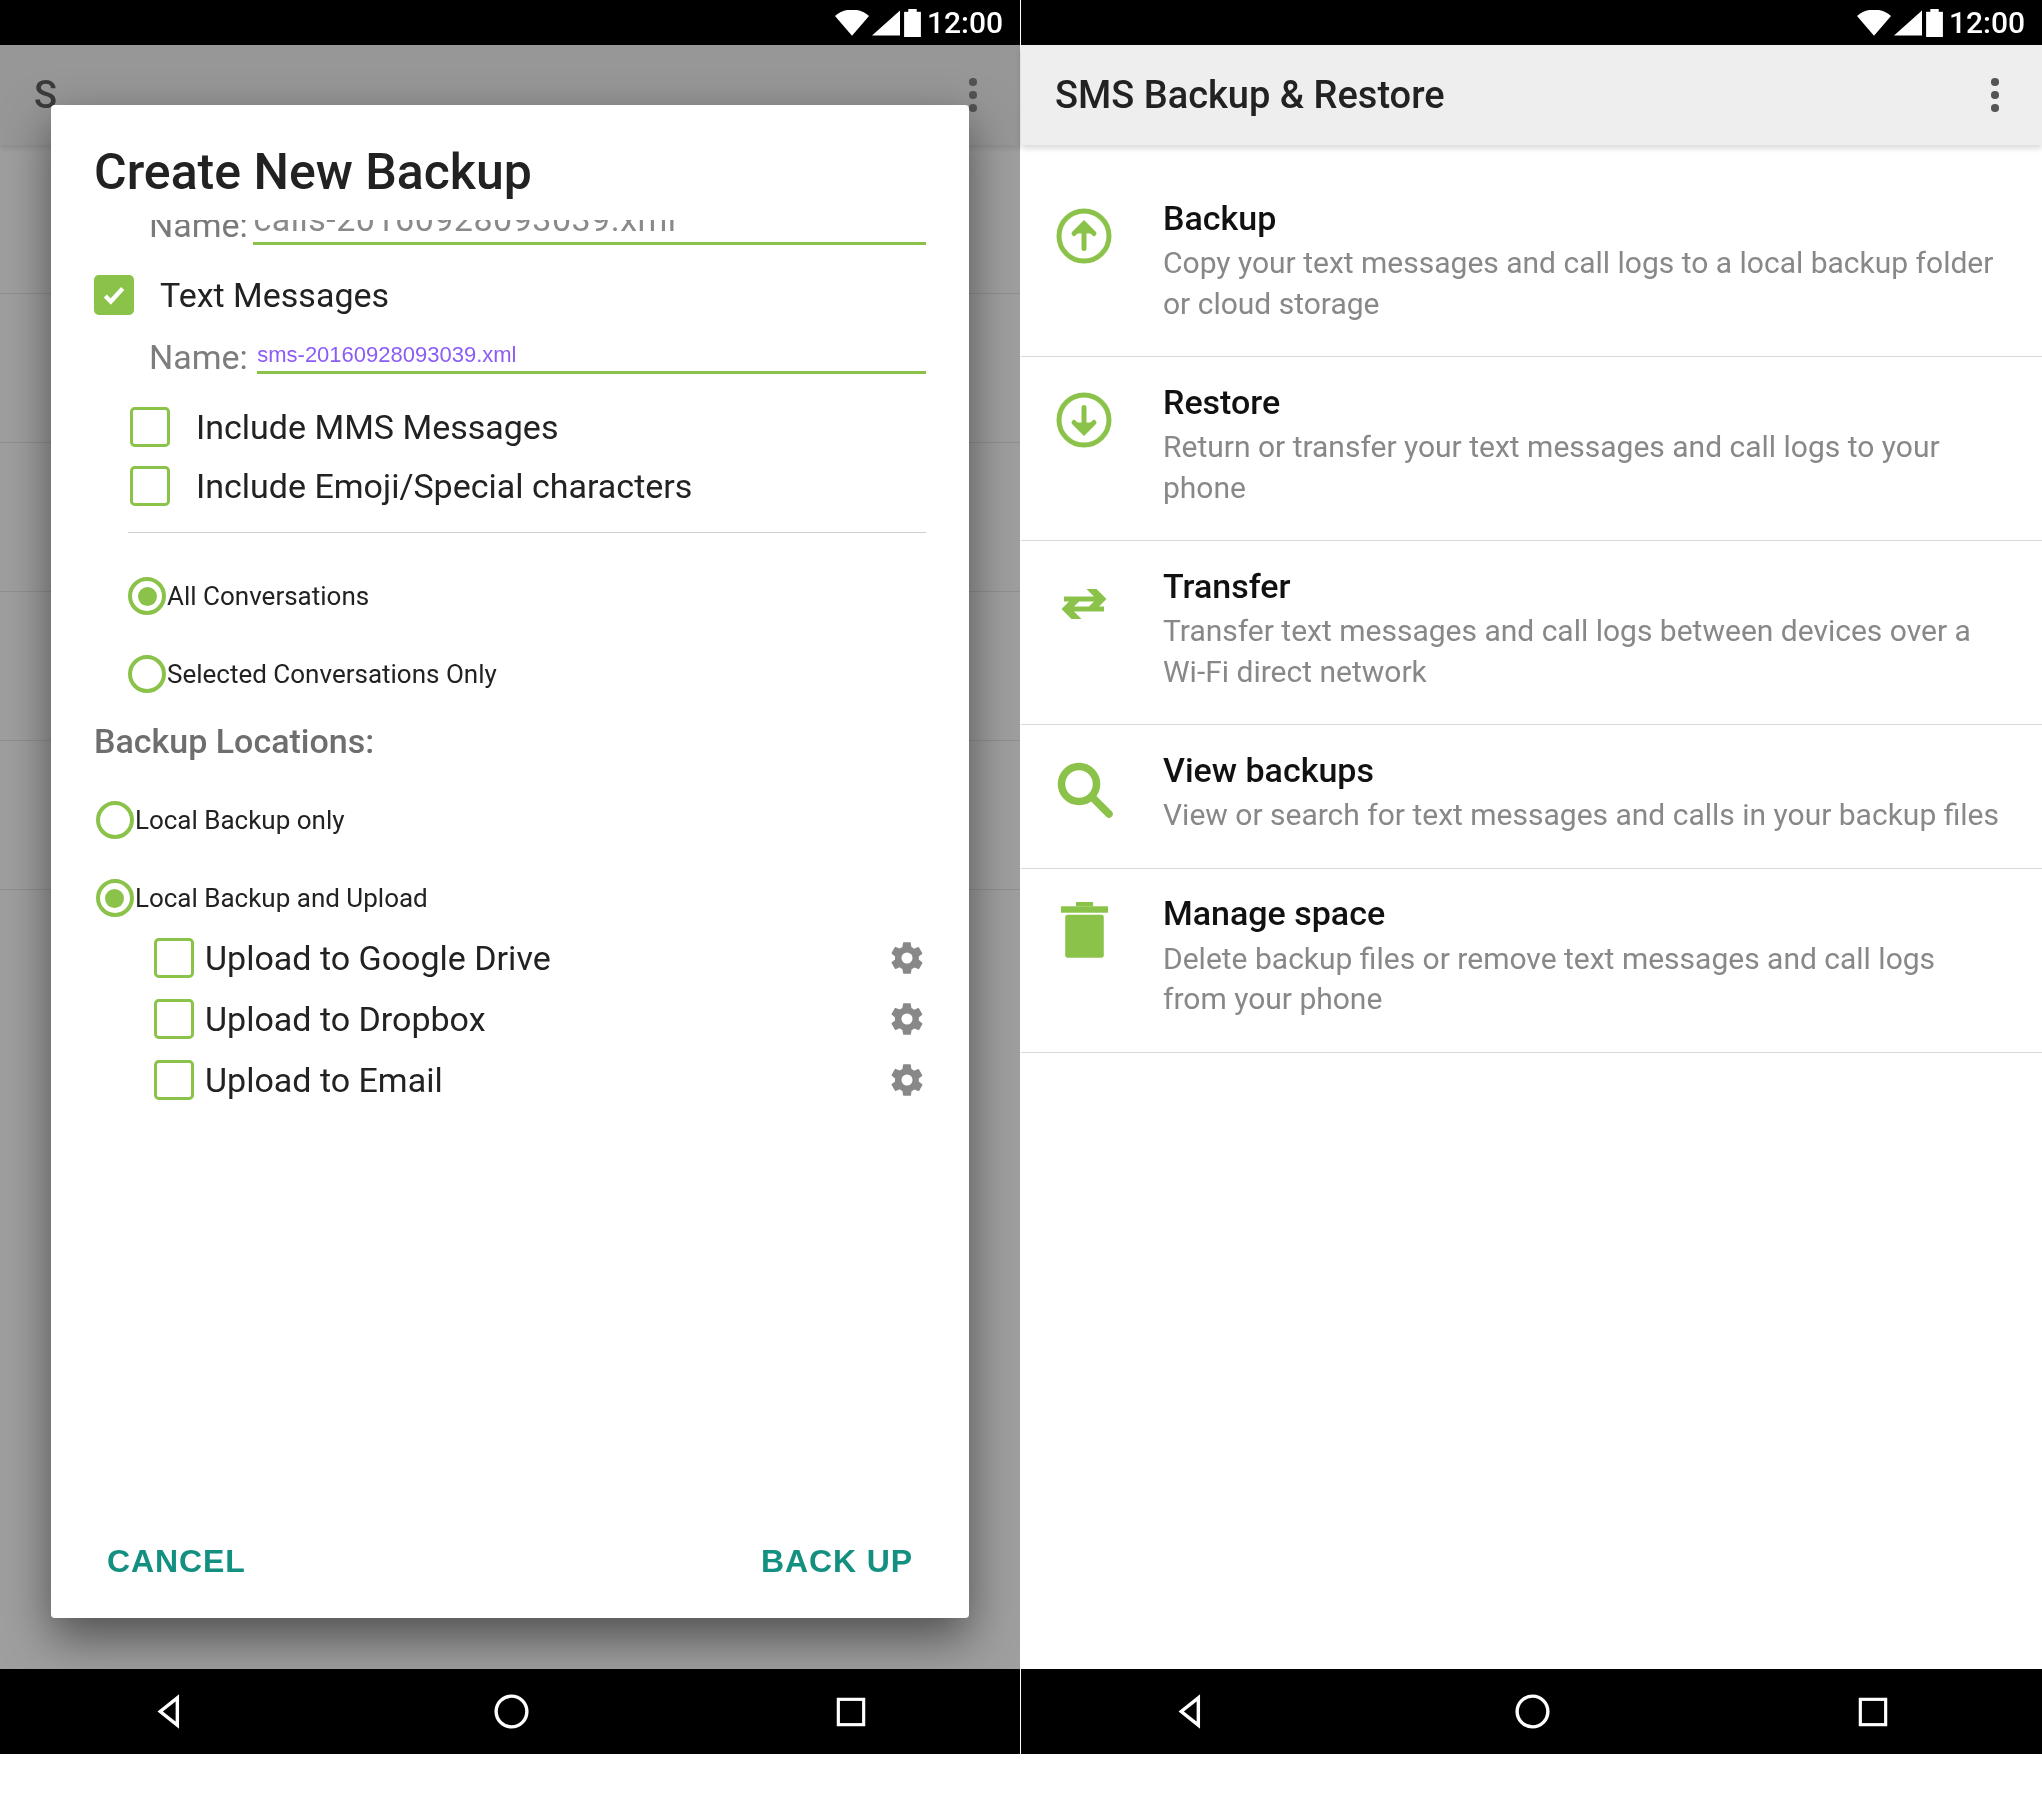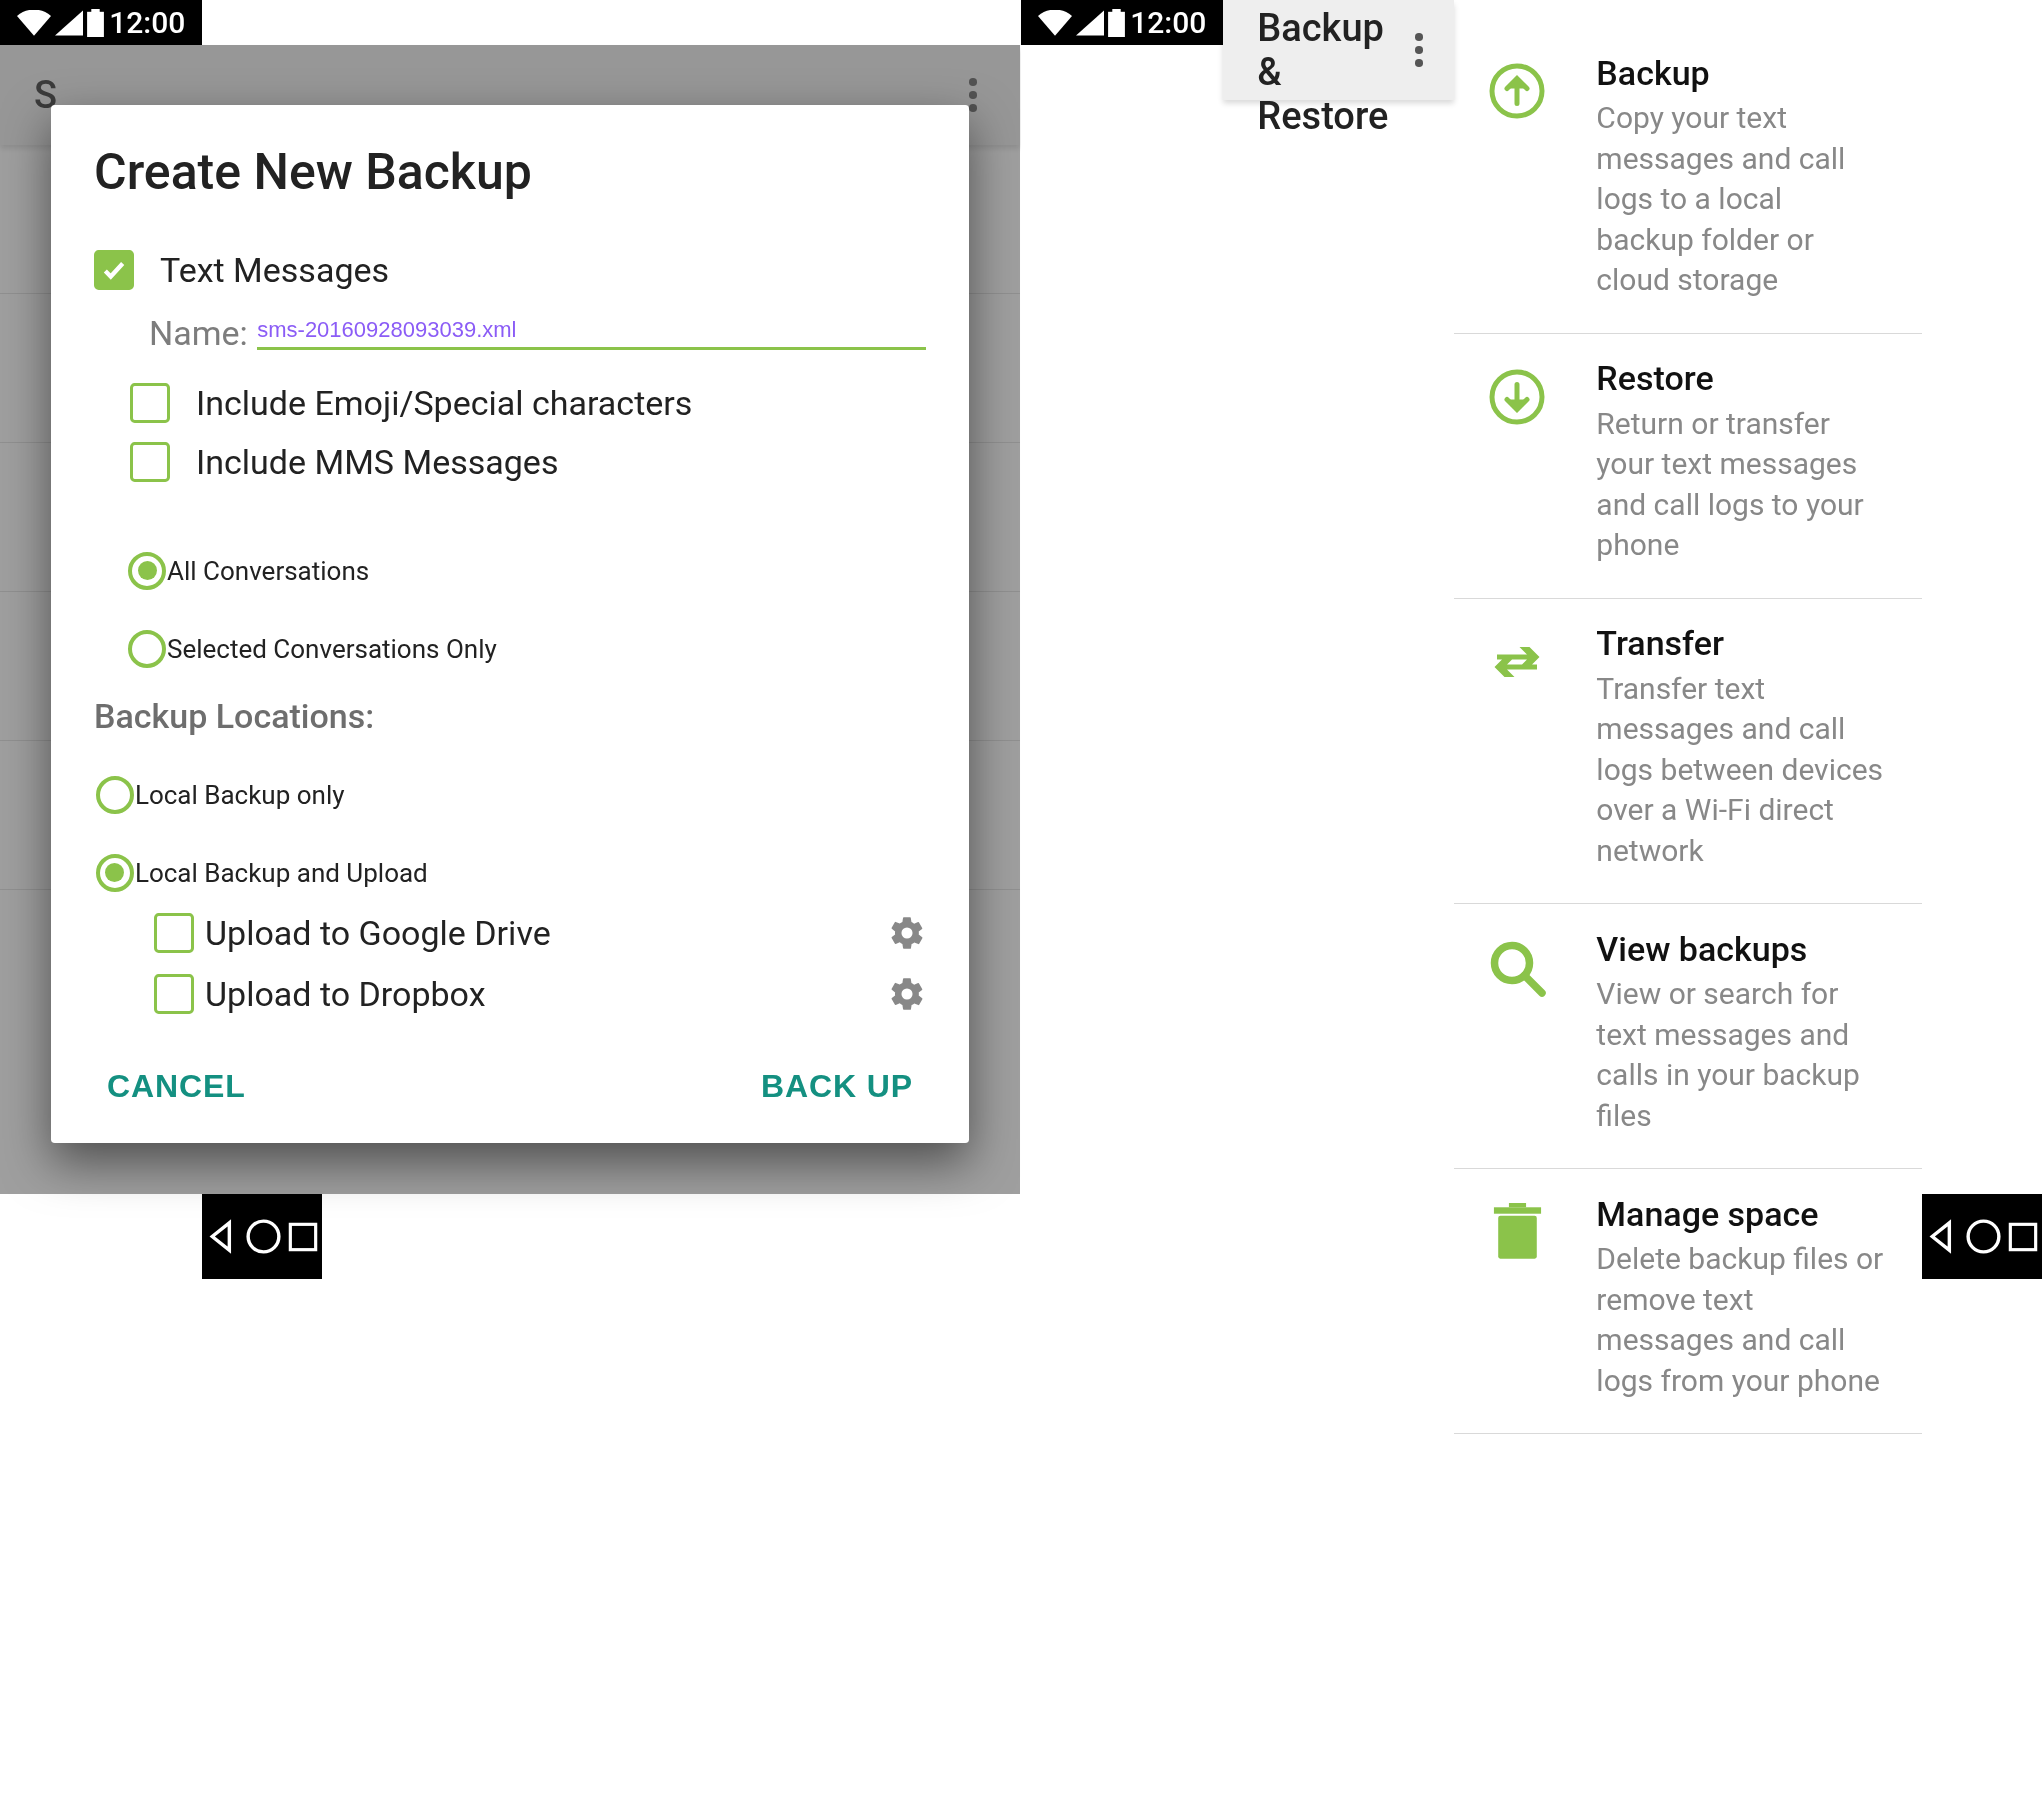--- a/index.html
+++ b/index.html
@@ -5,25 +5,25 @@
   * { box-sizing: border-box; margin: 0; padding: 0; }
   body {
     font-family: Roboto, "Helvetica Neue", Arial, sans-serif;
     background: #fff;
     width: 2042px;
     height: 1811px;
     display: flex;
   }
   .phone {
     width: 1021px;
-    height: 1279px;
+    height: 1754px;
     position: relative;
     background: #fff;
     display: flex;
-    flex-direction: row;
+    flex-direction: column;
   }
   .phone-left { border-right: 1.9px solid #fff; }
 
   
   .status-bar {
     height: 45px;
     background: #000;
     color: #fff;
     display: flex;
     justify-content: flex-end;
@@ -329,27 +329,27 @@
       <div class="name-row">
         <span class="name-label">Name:</span>
         <input class="name-input" value="sms-20160928093039.xml" style="">
       </div>
 
       <div class="sub-checks">
         <div class="check-row">
           <div class="checkbox">
             
           </div>
-          <span>Include Emoji/Special characters</span>
+          <span>Include MMS Messages</span>
         </div>
         <div class="check-row">
           <div class="checkbox">
             
           </div>
-          <span>Include MMS Messages</span>
+          <span>Include Emoji/Special characters</span>
         </div>
       </div>
 
       <div class="thin-divider"></div>
 
       <div class="radio-row">
         <div class="radio selected"></div>
         <span>All Conversations</span>
       </div>
       <div class="radio-row">

